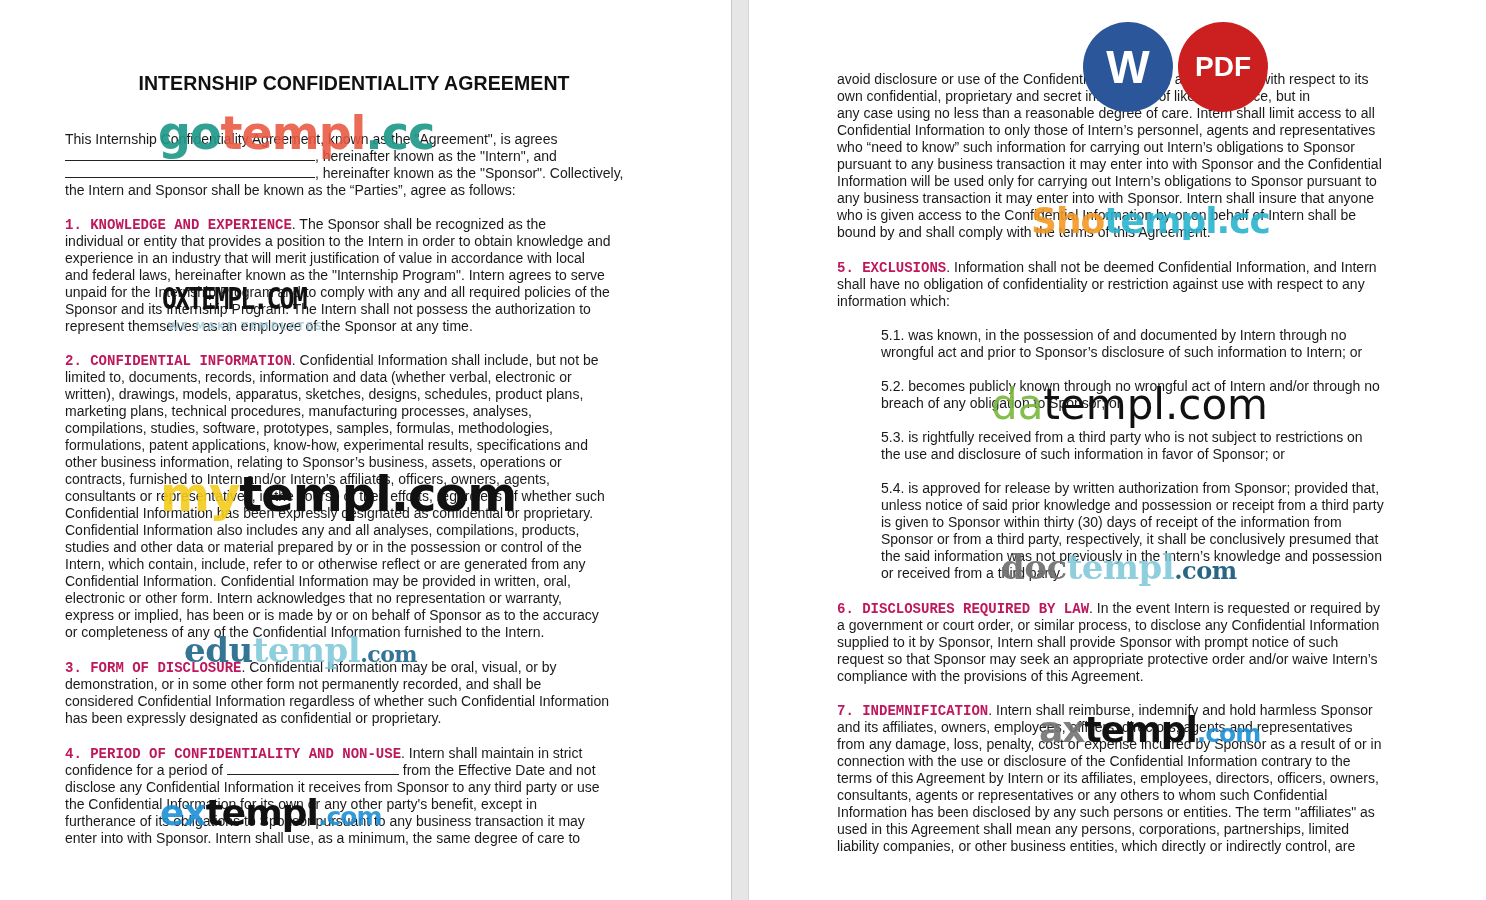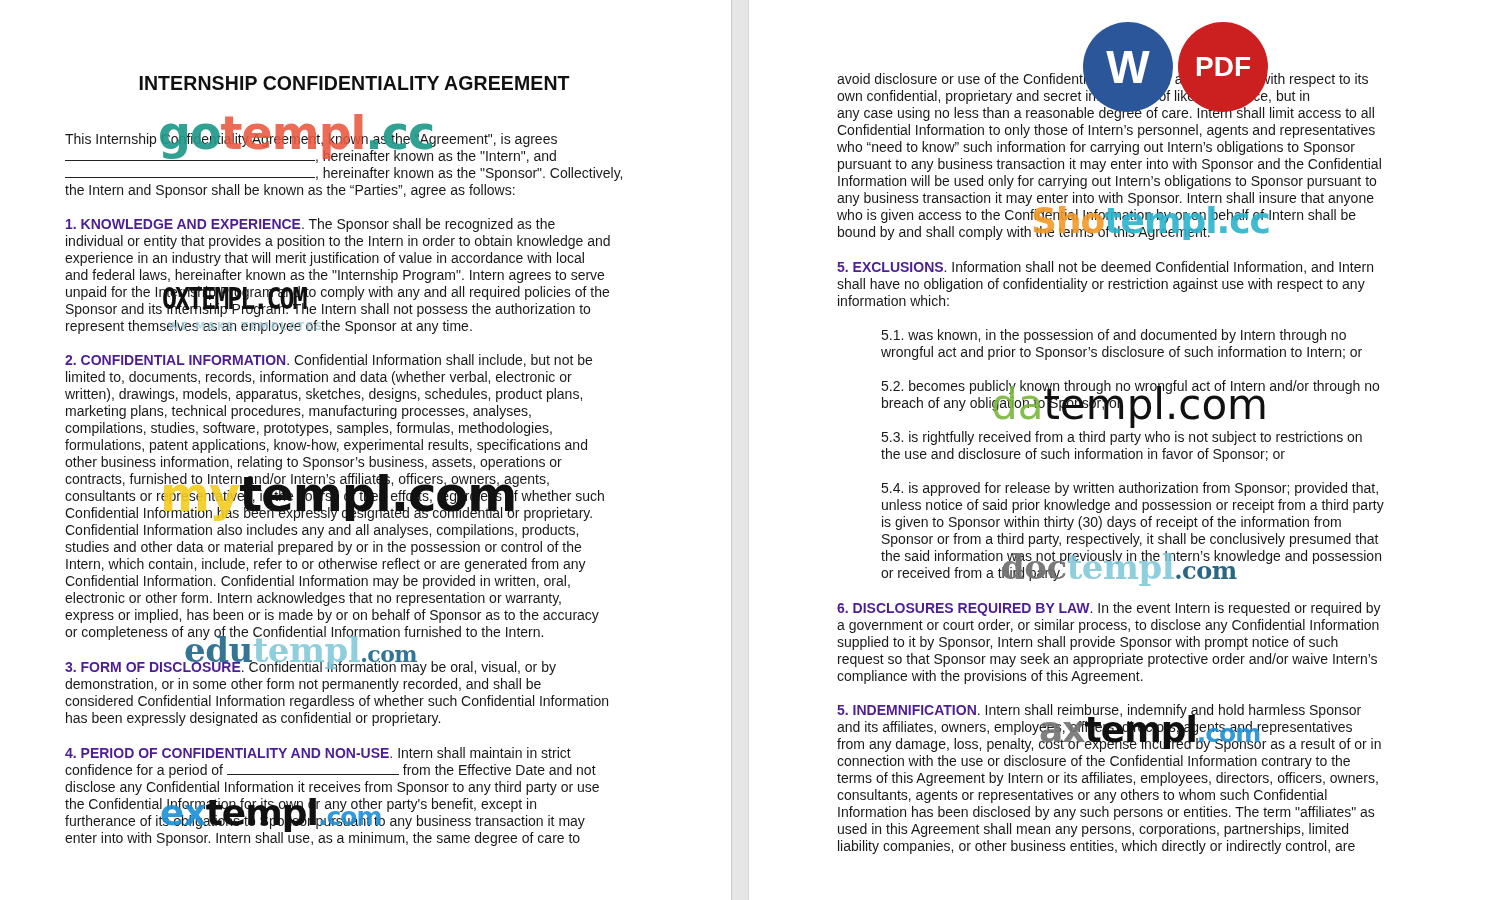--- a/index.html
+++ b/index.html
@@ -54,21 +54,21 @@
       color: #111;
     }
     .block {
       position: absolute;
       font-size: 14px;
       line-height: 17px;
       color: #1a1a1a;
       white-space: nowrap;
     }
     .block .line { display: block; height: 17px; }
-    .block b { font-weight: bold; color: #4c1d95; }
+    .block b { font-weight: bold; color: #be185d; font-family: Liberation Mono, monospace; }
     .blank {
       display: inline-block;
       border-bottom: 1px solid #222;
       height: 12px;
       vertical-align: baseline;
     }
     .left-col { left: 65px; }
     .right-col { left: 88px; }
     .indent { left: 132px; }
 
@@ -273,21 +273,21 @@
 
     <div class="block right-col" style="top:600px;">
       <span class="line"><b>6. DISCLOSURES REQUIRED BY LAW</b><span>. In the event Intern is requested or required by</span></span>
       <span class="line">a government or court order, or similar process, to disclose any Confidential Information</span>
       <span class="line">supplied to it by Sponsor, Intern shall provide Sponsor with prompt notice of such</span>
       <span class="line">request so that Sponsor may seek an appropriate protective order and/or waive Intern’s</span>
       <span class="line">compliance with the provisions of this Agreement.</span>
     </div>
 
     <div class="block right-col" style="top:702px;">
-      <span class="line"><b>5. INDEMNIFICATION</b><span>. Intern shall reimburse, indemnify and hold harmless Sponsor</span></span>
+      <span class="line"><b>7. INDEMNIFICATION</b><span>. Intern shall reimburse, indemnify and hold harmless Sponsor</span></span>
       <span class="line">and its affiliates, owners, employees, officers, directors, agents and representatives</span>
       <span class="line">from any damage, loss, penalty, cost or expense incurred by Sponsor as a result of or in</span>
       <span class="line">connection with the use or disclosure of the Confidential Information contrary to the</span>
       <span class="line">terms of this Agreement by Intern or its affiliates, employees, directors, officers, owners,</span>
       <span class="line">consultants, agents or representatives or any others to whom such Confidential</span>
       <span class="line">Information has been disclosed by any such persons or entities. The term "affiliates" as</span>
       <span class="line">used in this Agreement shall mean any persons, corporations, partnerships, limited</span>
       <span class="line">liability companies, or other business entities, which directly or indirectly control, are</span>
     </div>
 

